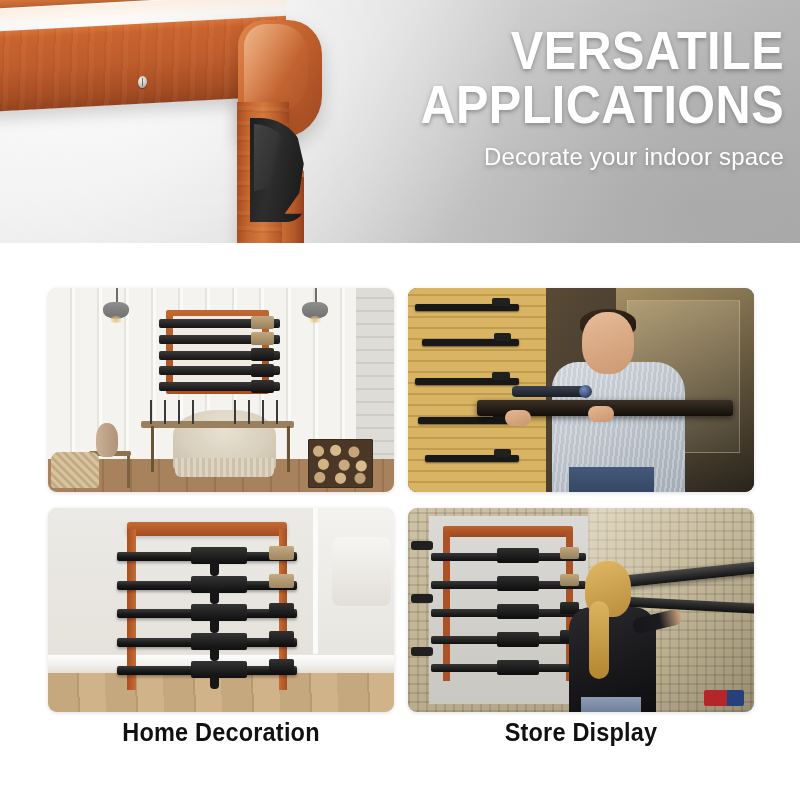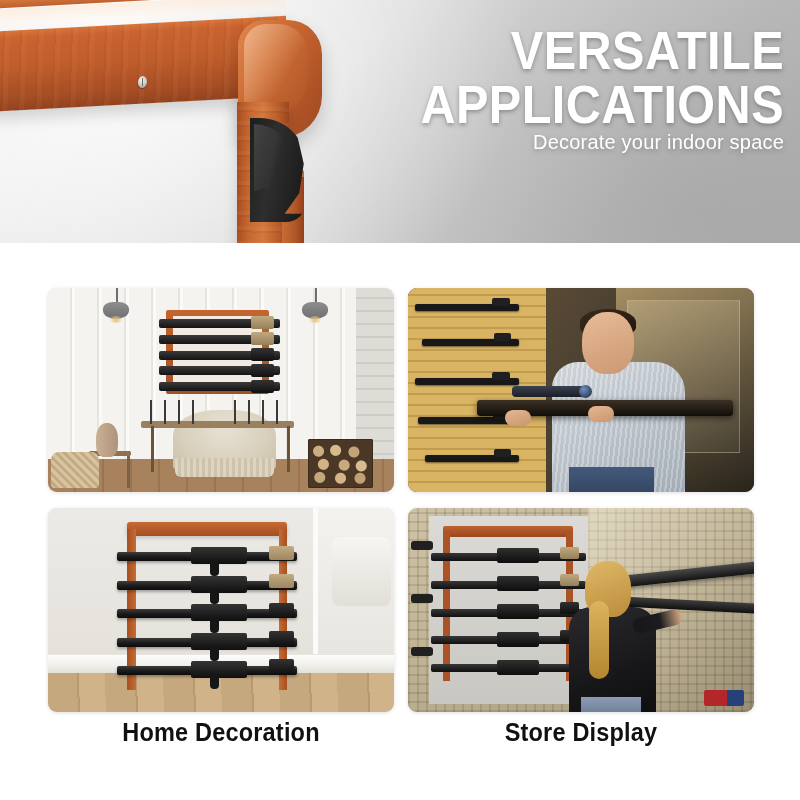--- a/index.html
+++ b/index.html
@@ -124,22 +124,22 @@
   .headline{
     display:block;color:#ffffff;
     font-family:"Liberation Sans Narrow","Liberation Sans","DejaVu Sans Condensed",sans-serif;
     font-weight:bold;font-size:54px;line-height:.97;letter-spacing:.5px;
     text-shadow:0 2px 5px rgba(90,90,90,.55);
     transform:scaleX(.90);transform-origin:right center;
     white-space:nowrap;
   }
   .headline.line2{font-size:54px;margin-top:2px;}
   .subhead{
-    display:block;color:#ffffff;font-size:20px;font-weight:normal;
-    letter-spacing:.2px;
+    display:block;color:#ffffff;font-size:24px;font-weight:normal;
+    margin-top:12px;letter-spacing:.2px;
     text-shadow:0 2px 4px rgba(100,100,100,.5);
     white-space:nowrap;
   }
 
   
   .grid{position:absolute;left:0;top:252px;width:800px;height:548px;}
   .card{
     position:absolute;width:346px;height:204px;border-radius:9px;overflow:hidden;
     box-shadow:0 1px 4px rgba(0,0,0,.13);
     background:#ddd;

